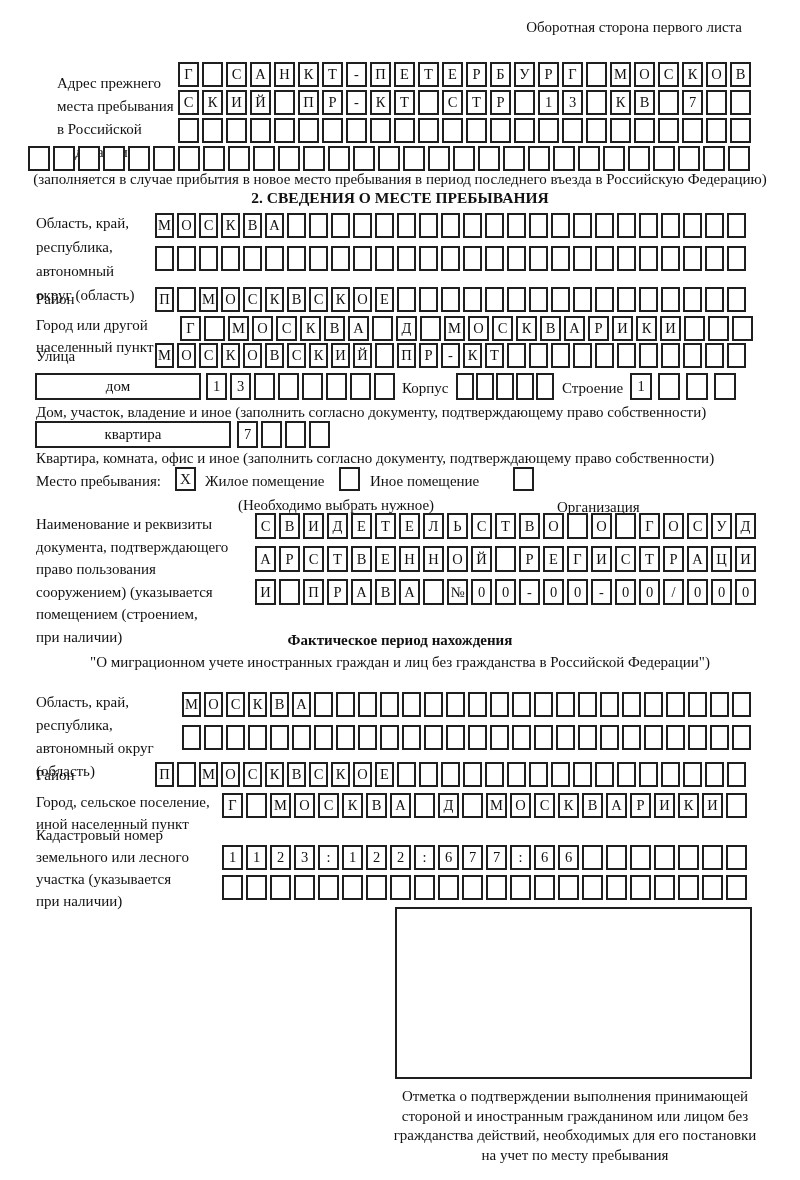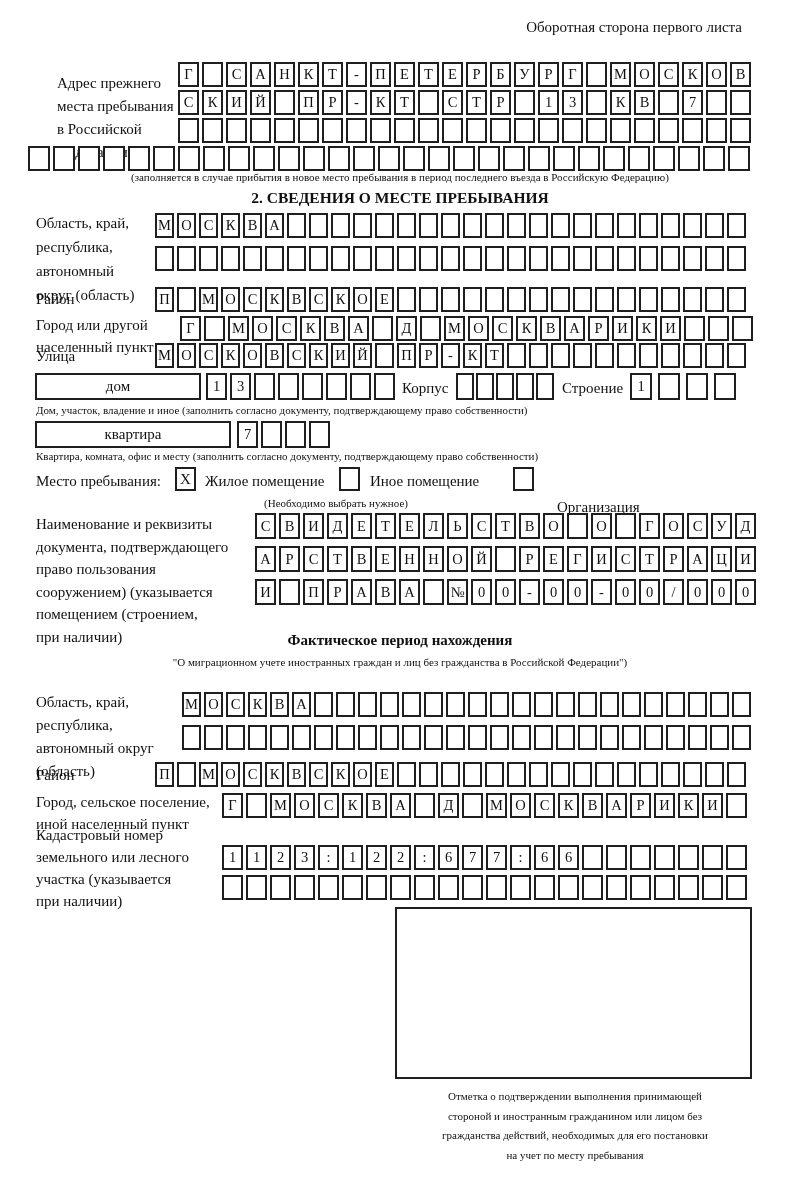--- a/index.html
+++ b/index.html
@@ -1,20 +1,20 @@
 <!DOCTYPE html>
 <html><head>
 <meta charset="utf-8">
 <style>
   html,body{margin:0;padding:0;background:#fff;}
   .page{position:relative;width:800px;height:1180px;background:#ffffff;
         font-family:"Liberation Serif","DejaVu Serif",serif;color:#111;overflow:hidden;}
   .abs{position:absolute;}
   .lbl{font-size:15px;line-height:23px;white-space:nowrap;}
-  .cap{font-size:11px;white-space:nowrap;}
+  .cap{font-size:15px;white-space:nowrap;}
   .title{font-size:15.5px;font-weight:bold;text-align:center;width:800px;left:0;}
   .center{text-align:center;}
   .cellrow{position:absolute;display:flex;gap:var(--g,3px);--cw:21px;--ch:25px;}
   .cell{flex:none;box-sizing:border-box;width:var(--cw);height:var(--ch);
         border:2px solid #1f1f1f;background:#fff;display:flex;align-items:center;
         justify-content:center;font-size:14.5px;line-height:1;overflow:hidden;}
   .bigbox{position:absolute;box-sizing:border-box;border:2px solid #1f1f1f;
         display:flex;align-items:center;justify-content:center;font-size:15px;background:#fff;}
   .chk{position:absolute;box-sizing:border-box;width:21px;height:24px;border:2px solid #1f1f1f;
         display:flex;align-items:center;justify-content:center;font-size:15px;background:#fff;}
@@ -332,21 +332,21 @@
     </div>
   <div class="abs cap" style="top:404px;left:36px;">Дом, участок, владение и иное (заполнить согласно документу, подтверждающему право собственности)</div>
 
   <div class="bigbox" style="left:35px;top:421px;width:196px;height:27px;">квартира</div>
   <div class="cellrow" style="left:237px;top:421px;--cw:21px;--ch:27px;">
       <div class="cell">7</div>
       <div class="cell"></div>
       <div class="cell"></div>
       <div class="cell"></div>
     </div>
-  <div class="abs cap" style="top:450px;left:36px;">Квартира, комната, офис и месту (заполнить согласно документу, подтверждающему право собственности)</div>
+  <div class="abs cap" style="top:450px;left:36px;">Квартира, комната, офис и иное (заполнить согласно документу, подтверждающему право собственности)</div>
 
   <div class="abs lbl" style="top:470px;left:36px;">Место пребывания:</div>
   <div class="chk" style="left:175px;top:467px;">X</div>
   <div class="abs lbl" style="top:470px;left:205px;">Жилое помещение</div>
   <div class="chk" style="left:339px;top:467px;"></div>
   <div class="abs lbl" style="top:470px;left:370px;">Иное помещение</div>
   <div class="chk" style="left:513px;top:467px;"></div>
   <div class="abs lbl" style="top:496px;left:557px;">Организация</div>
   <div class="abs cap center" style="top:497px;left:136px;width:400px;">(Необходимо выбрать нужное)</div>
 

